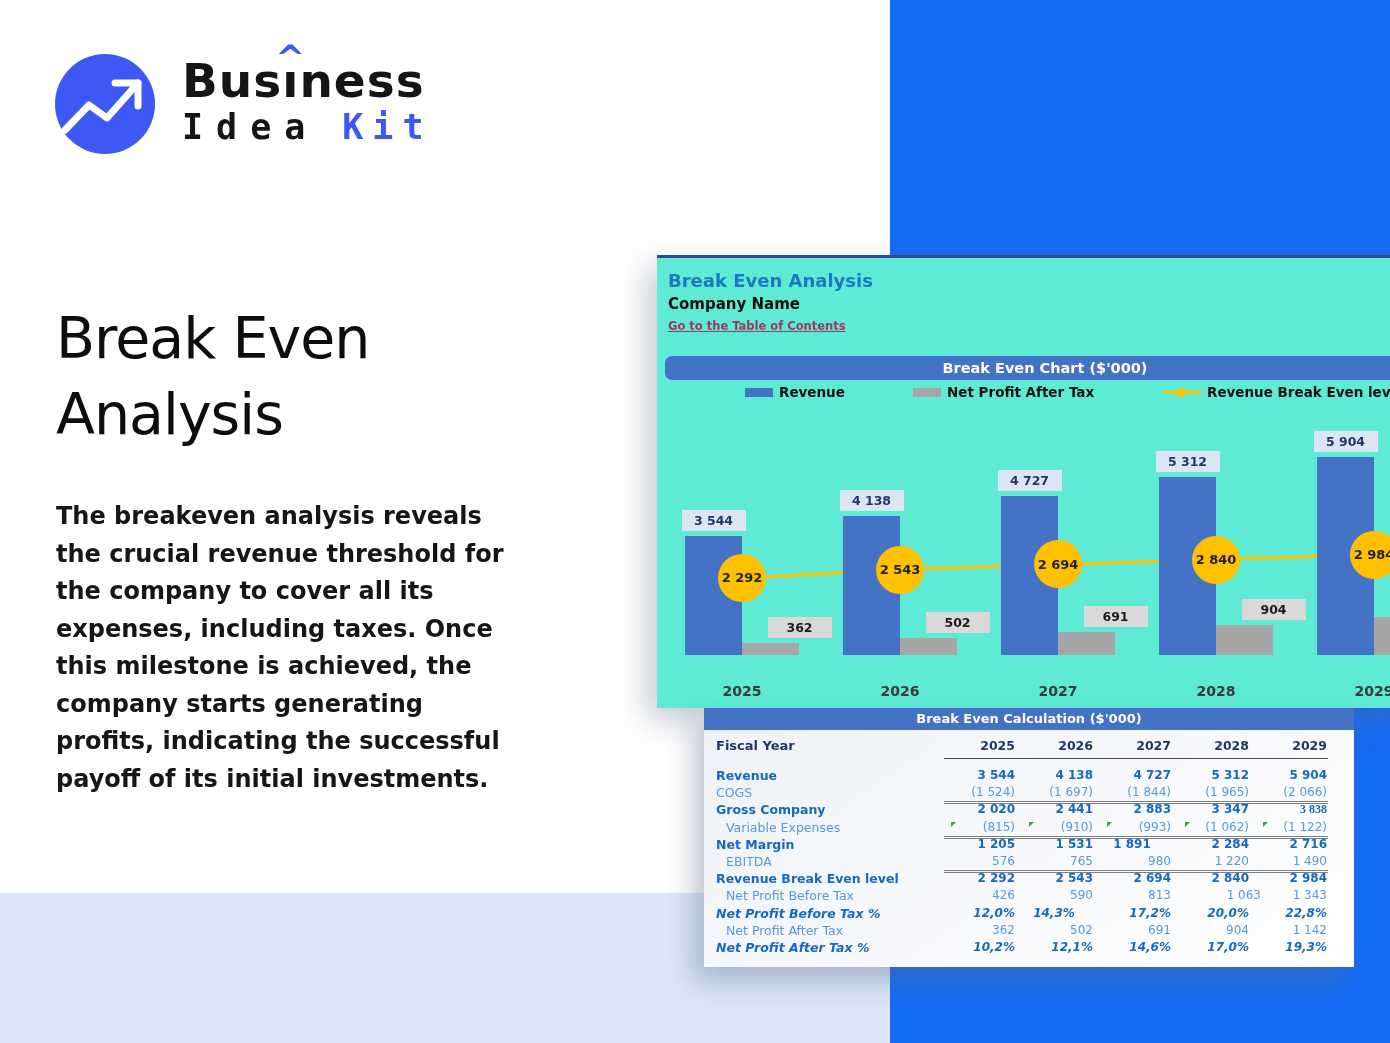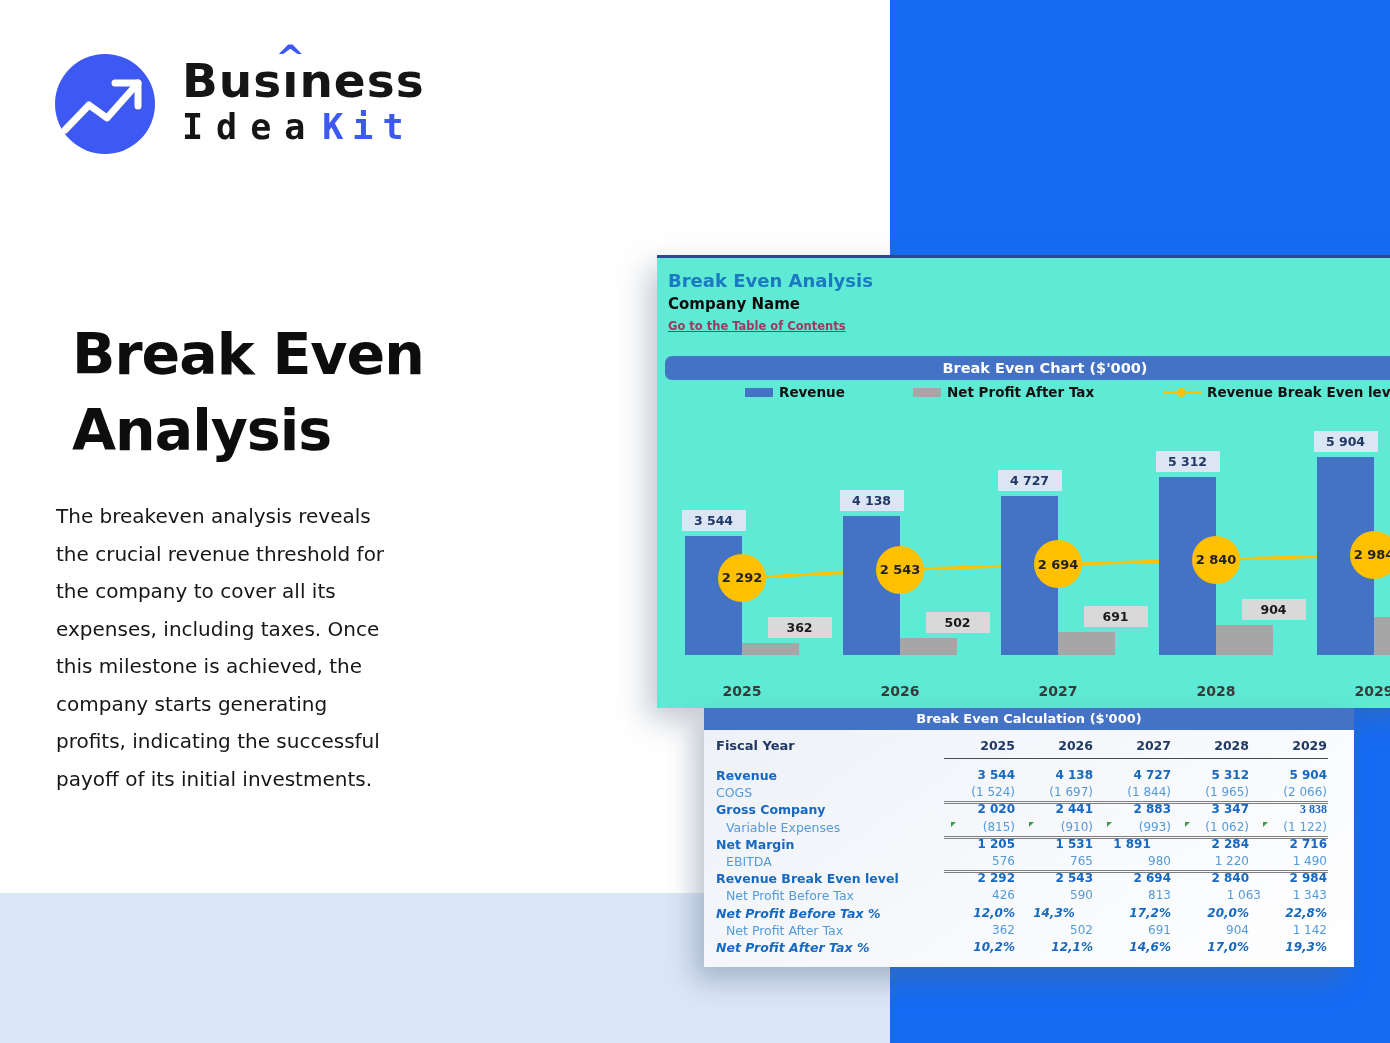--- a/index.html
+++ b/index.html
@@ -11,26 +11,26 @@
 
   
   .logo-circle{position:absolute;left:55px;top:54px;width:100px;height:100px;border-radius:50%;background:#3d58f3;}
   .logo-circle svg{position:absolute;inset:0;}
   .logo-text{position:absolute;left:182px;top:56px;}
   .logo-line1{font-size:47px;font-weight:bold;color:#151515;letter-spacing:1px;line-height:50px;}
   .ix{position:relative;display:inline-block;}
   .caret{position:absolute;left:-7px;top:-23px;color:#3d58f3;font-size:36px;font-weight:bold;}
   .logo-line2{font-family:"DejaVu Sans Mono",monospace;font-size:35px;font-weight:bold;line-height:40px;margin-top:1px;}
   .idea{letter-spacing:13px;color:#151515;}
-  .kit{letter-spacing:9px;color:#3d58f3;margin-left:4px;}
-
-  
-  .hero-title{position:absolute;left:56px;top:300px;margin:16px;font-size:57px;line-height:76px;
-              font-weight:bold;color:#0d0d0d;letter-spacing:-1px;}
-  .para{position:absolute;left:56px;top:498px;font-size:20px;line-height:37.5px;font-weight:normal;color:#161616;}
+  .kit{letter-spacing:9px;color:#3d58f3;margin-left:24px;}
+
+  
+  .hero-title{position:absolute;left:56px;top:300px;margin:0;font-size:57px;line-height:76px;
+              font-weight:normal;color:#0d0d0d;letter-spacing:-1px;}
+  .para{position:absolute;left:56px;top:498px;font-size:24px;line-height:37.5px;font-weight:bold;color:#161616;}
 
   
   .chart-panel{position:absolute;left:622px;top:255px;width:768px;height:453px;background:#5eead4;
                border-top:3px solid #2b4a8f;box-sizing:border-box;
                box-shadow:-10px 12px 28px rgba(90,104,130,.35);margin-left:35px;}
   .sheet-title{position:absolute;left:11px;top:12px;font-size:18px;font-weight:bold;color:#1b78c2;}
   .sheet-company{position:absolute;left:11px;top:37px;font-size:15px;font-weight:bold;color:#0b0b0b;}
   .toc-link{position:absolute;left:11px;top:61px;font-size:11.5px;font-weight:bold;color:#9a3a5f;
             text-decoration:underline;cursor:pointer;}
   .chart-header{position:absolute;left:8px;top:98px;width:760px;height:24px;background:#4472C4;

